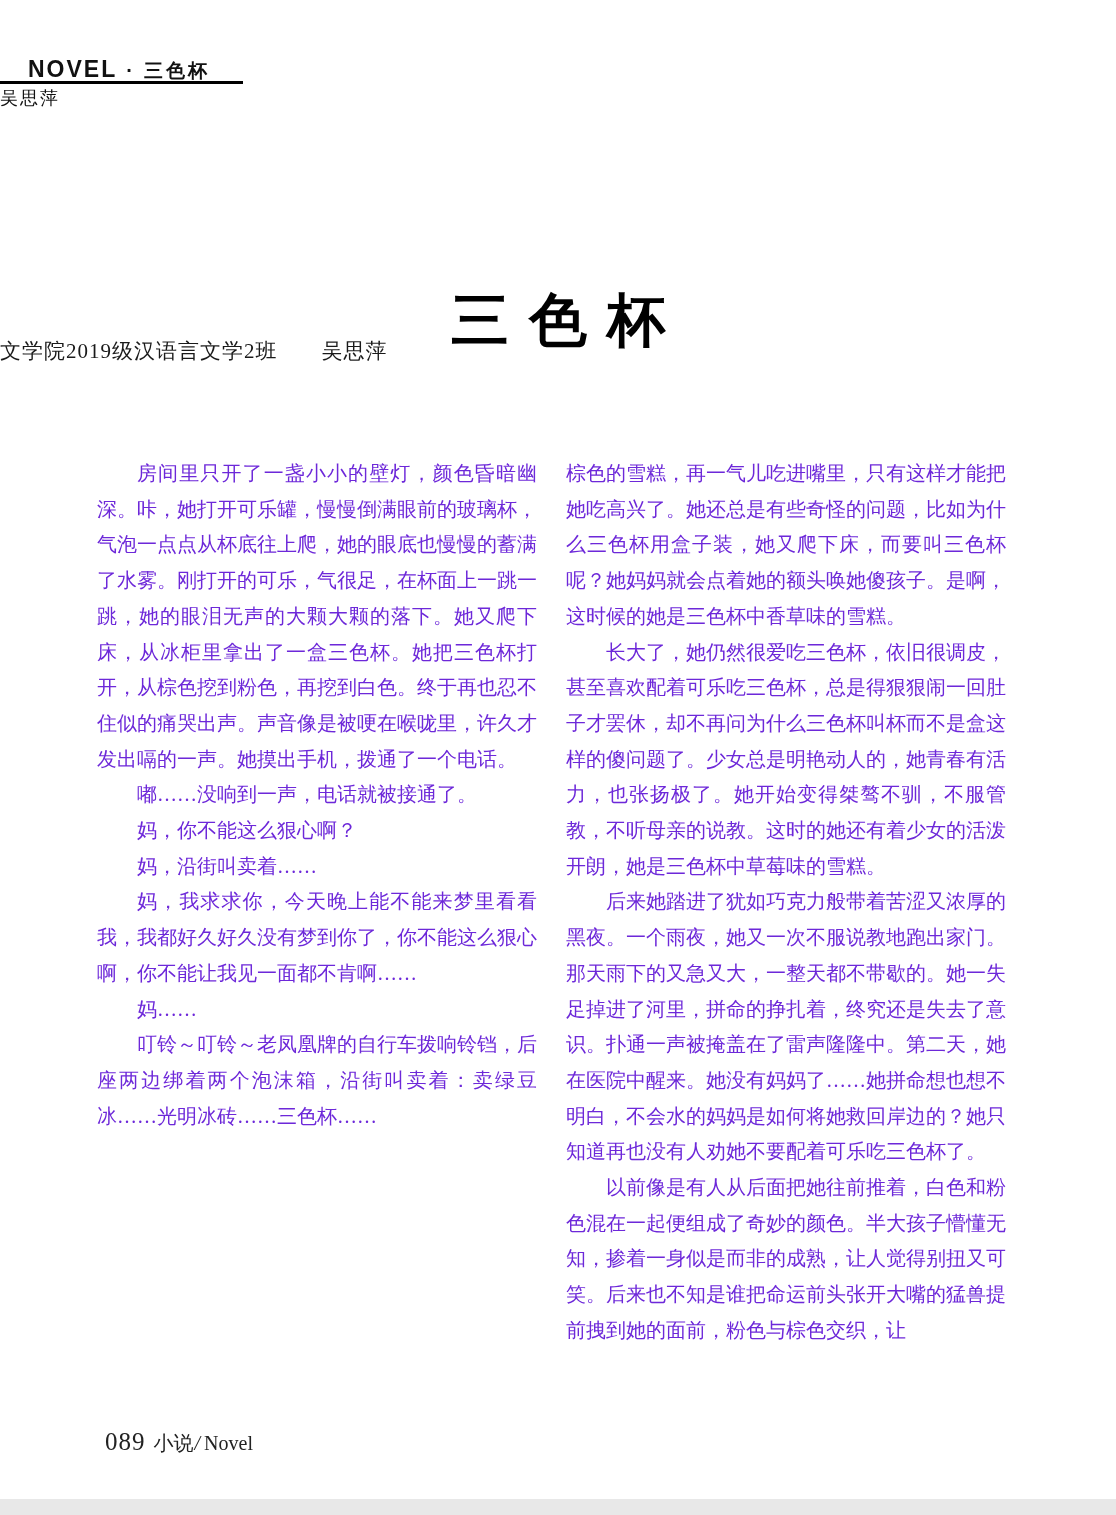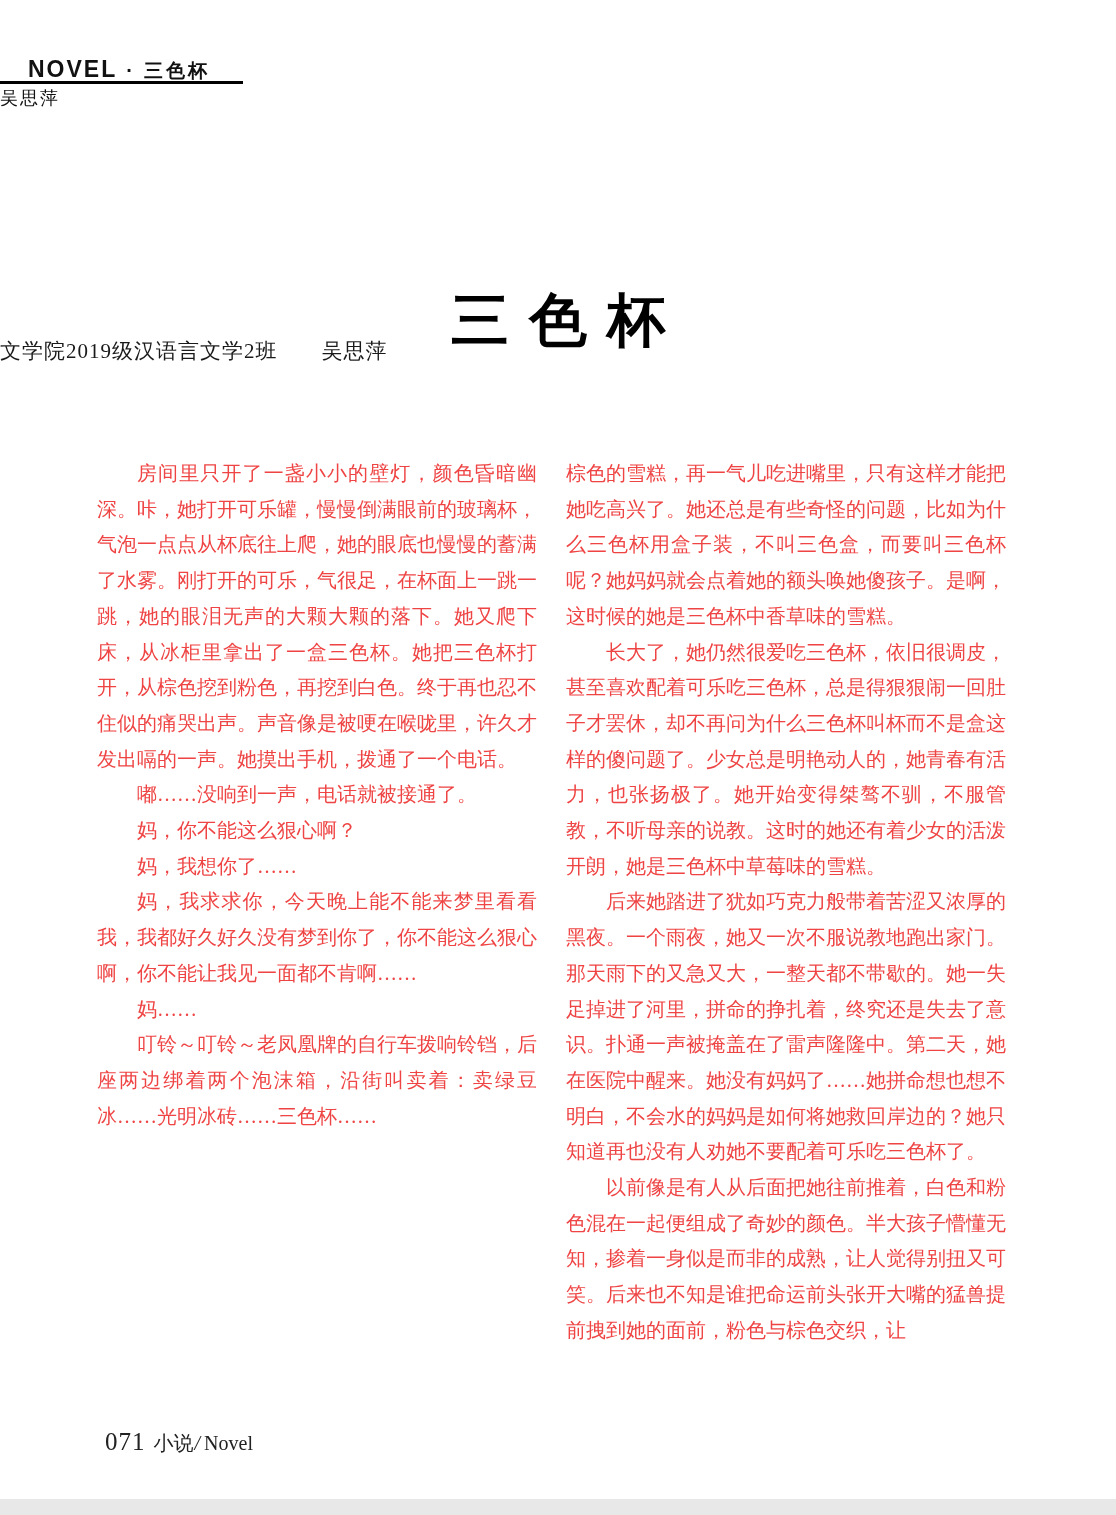--- a/index.html
+++ b/index.html
@@ -48,21 +48,21 @@
 
   
   .columns {
     position:absolute; left:97px; top:456px; width:909px;
     display:flex; gap:29px;
   }
   .col {
     width:440px;
     font-size:20px; line-height:35.7px;
     text-align:justify;
-    color:#ef4444;
+    color:#6d28d9;
   }
   .para { margin:0; text-indent:2em; }
   .para.cont { text-indent:0; }
 
   
   .footer {
     position:absolute; left:105px; top:1428px;
     font-size:20px; color:#222222;
     white-space:nowrap;
   }
@@ -83,30 +83,30 @@
   <div class="header-author">吴思萍</div>
 
   <h1 class="title">三色杯</h1>
   <div class="byline">文学院2019级汉语言文学2班　　吴思萍</div>
 
   <main class="columns">
     <div class="col">
       <p class="para">房间里只开了一盏小小的壁灯，颜色昏暗幽深。咔，她打开可乐罐，慢慢倒满眼前的玻璃杯，气泡一点点从杯底往上爬，她的眼底也慢慢的蓄满了水雾。刚打开的可乐，气很足，在杯面上一跳一跳，她的眼泪无声的大颗大颗的落下。她又爬下床，从冰柜里拿出了一盒三色杯。她把三色杯打开，从棕色挖到粉色，再挖到白色。终于再也忍不住似的痛哭出声。声音像是被哽在喉咙里，许久才发出嗝的一声。她摸出手机，拨通了一个电话。</p>
       <p class="para">嘟……没响到一声，电话就被接通了。</p>
       <p class="para">妈，你不能这么狠心啊？</p>
-      <p class="para">妈，我想你了……</p>
+      <p class="para">妈，沿街叫卖着……</p>
       <p class="para">妈，我求求你，今天晚上能不能来梦里看看我，我都好久好久没有梦到你了，你不能这么狠心啊，你不能让我见一面都不肯啊……</p>
       <p class="para">妈……</p>
       <p class="para">叮铃～叮铃～老凤凰牌的自行车拨响铃铛，后座两边绑着两个泡沫箱，沿街叫卖着：卖绿豆冰……光明冰砖……三色杯……</p>
     </div>
     <div class="col">
-      <p class="para cont">棕色的雪糕，再一气儿吃进嘴里，只有这样才能把她吃高兴了。她还总是有些奇怪的问题，比如为什么三色杯用盒子装，不叫三色盒，而要叫三色杯呢？她妈妈就会点着她的额头唤她傻孩子。是啊，这时候的她是三色杯中香草味的雪糕。</p>
+      <p class="para cont">棕色的雪糕，再一气儿吃进嘴里，只有这样才能把她吃高兴了。她还总是有些奇怪的问题，比如为什么三色杯用盒子装，她又爬下床，而要叫三色杯呢？她妈妈就会点着她的额头唤她傻孩子。是啊，这时候的她是三色杯中香草味的雪糕。</p>
       <p class="para">长大了，她仍然很爱吃三色杯，依旧很调皮，甚至喜欢配着可乐吃三色杯，总是得狠狠闹一回肚子才罢休，却不再问为什么三色杯叫杯而不是盒这样的傻问题了。少女总是明艳动人的，她青春有活力，也张扬极了。她开始变得桀骜不驯，不服管教，不听母亲的说教。这时的她还有着少女的活泼开朗，她是三色杯中草莓味的雪糕。</p>
       <p class="para">后来她踏进了犹如巧克力般带着苦涩又浓厚的黑夜。一个雨夜，她又一次不服说教地跑出家门。那天雨下的又急又大，一整天都不带歇的。她一失足掉进了河里，拼命的挣扎着，终究还是失去了意识。扑通一声被掩盖在了雷声隆隆中。第二天，她在医院中醒来。她没有妈妈了……她拼命想也想不明白，不会水的妈妈是如何将她救回岸边的？她只知道再也没有人劝她不要配着可乐吃三色杯了。</p>
       <p class="para">以前像是有人从后面把她往前推着，白色和粉色混在一起便组成了奇妙的颜色。半大孩子懵懂无知，掺着一身似是而非的成熟，让人觉得别扭又可笑。后来也不知是谁把命运前头张开大嘴的猛兽提前拽到她的面前，粉色与棕色交织，让</p>
     </div>
   </main>
 
   <div class="footer">
-    <span class="num">071</span><span class="cn">小说</span><span class="sep">/</span><span class="en">Novel</span>
+    <span class="num">089</span><span class="cn">小说</span><span class="sep">/</span><span class="en">Novel</span>
   </div>
 
 </div>
 
 </body></html>

